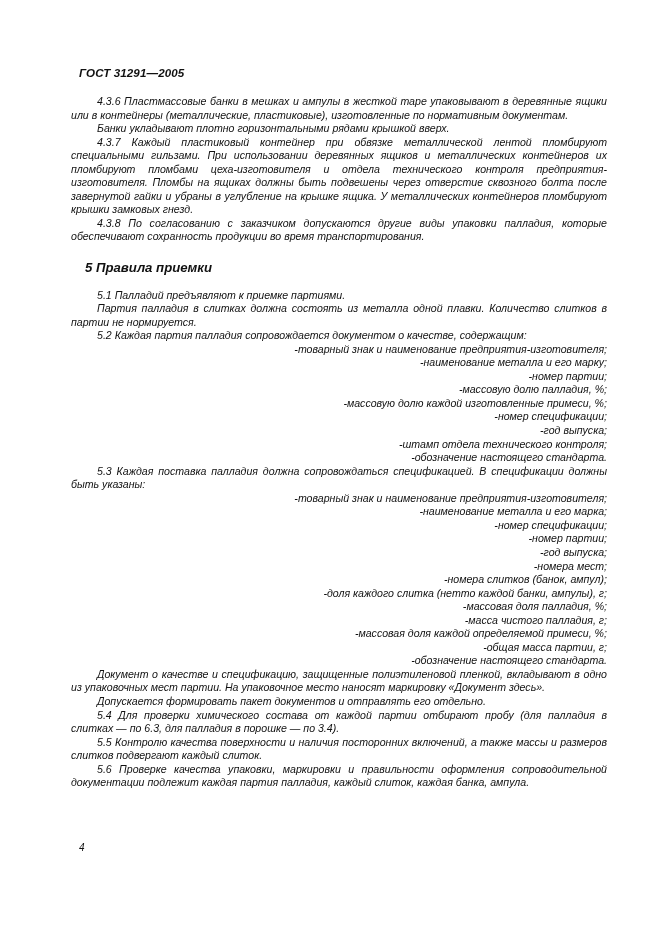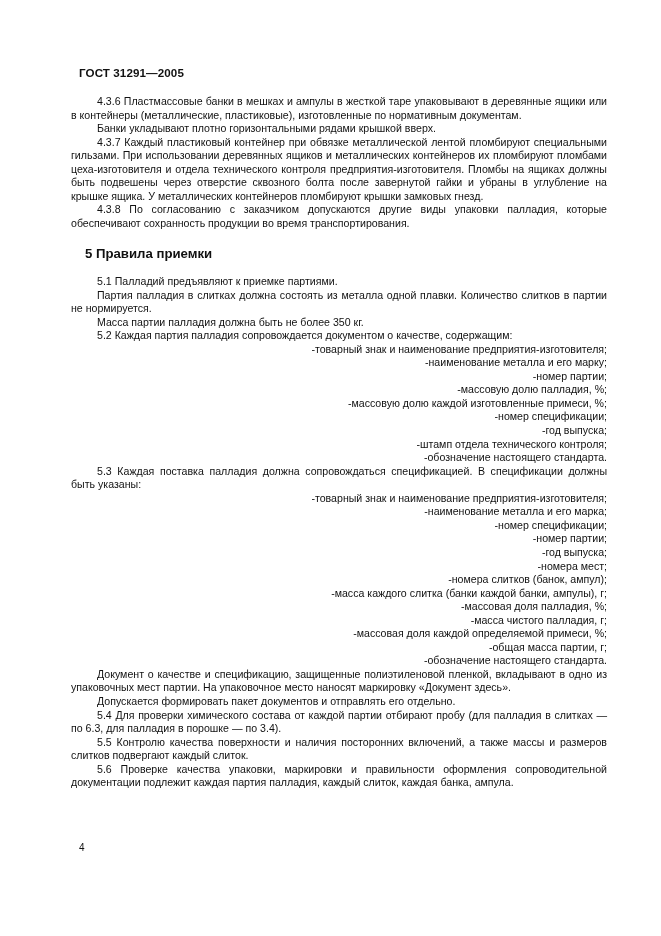--- a/index.html
+++ b/index.html
@@ -1,19 +1,19 @@
 <!DOCTYPE html>
 <html><head>
   <meta charset="utf-8">
   <style>
     html, body { margin: 0; padding: 0; background: #ffffff; }
     body { width: 661px; height: 936px; position: relative; overflow: hidden; }
     .page {
       position: absolute; left: 0; top: 0; width: 661px; height: 884px;
-      font-family: "Liberation Sans", sans-serif; color: #111;
+      font-family: "Liberation Sans", sans-serif; color: #111; font-style: italic;
     }
     .doc-header {
       position: absolute; left: 79px; top: 66px;
       font-weight: bold; font-size: 11.6px; letter-spacing: 0.1px;
     }
     .body-text {
       position: absolute; left: 71px; top: 95px; width: 536px;
       font-size: 10.6px; line-height: 13.55px;
     }
     .p { margin: 0; text-align: justify; }
@@ -38,21 +38,20 @@
   <div class="body-text">
     <p class="p ind">4.3.6  Пластмассовые банки в мешках и ампулы в жесткой таре упаковывают в деревянные ящики или в контейнеры (металлические, пластиковые), изготовленные по нормативным документам.</p>
     <p class="p ind">Банки укладывают плотно горизонтальными рядами крышкой вверх.</p>
     <p class="p ind">4.3.7  Каждый пластиковый контейнер при обвязке металлической лентой пломбируют специальными гильзами. При использовании деревянных ящиков и металлических контейнеров их пломбируют пломбами цеха-изготовителя и отдела технического контроля предприятия-изготовителя. Пломбы на ящиках должны быть подвешены через отверстие сквозного болта после завернутой гайки и убраны в углубление на крышке ящика. У металлических контейнеров пломбируют крышки замковых гнезд.</p>
     <p class="p ind">4.3.8  По согласованию с заказчиком допускаются другие виды упаковки палладия, которые обеспечивают сохранность продукции во время транспортирования.</p>
 
     <div class="section-title">5  Правила приемки</div>
 
     <p class="p ind">5.1  Палладий предъявляют к приемке партиями.</p>
     <p class="p ind">Партия палладия в слитках должна состоять из металла одной плавки. Количество слитков в партии не нормируется.</p>
-    <p class="p ind">Масса партии палладия должна быть не более 350 кг.</p>
     <p class="p ind">5.2  Каждая партия палладия сопровождается документом о качестве, содержащим:</p>
 
     <div>
       <p class="dash"><span class="d">-</span><span>товарный знак и наименование предприятия-изготовителя;</span></p>
       <p class="dash"><span class="d">-</span><span>наименование металла и его марку;</span></p>
       <p class="dash"><span class="d">-</span><span>номер партии;</span></p>
       <p class="dash"><span class="d">-</span><span>массовую долю палладия, %;</span></p>
       <p class="dash"><span class="d">-</span><span>массовую долю каждой изготовленные примеси, %;</span></p>
       <p class="dash"><span class="d">-</span><span>номер спецификации;</span></p>
       <p class="dash"><span class="d">-</span><span>год выпуска;</span></p>
@@ -63,21 +62,21 @@
     <p class="p ind">5.3  Каждая поставка палладия должна сопровождаться спецификацией. В спецификации должны быть указаны:</p>
 
     <div>
       <p class="dash"><span class="d">-</span><span>товарный знак и наименование предприятия-изготовителя;</span></p>
       <p class="dash"><span class="d">-</span><span>наименование металла и его марка;</span></p>
       <p class="dash"><span class="d">-</span><span>номер спецификации;</span></p>
       <p class="dash"><span class="d">-</span><span>номер партии;</span></p>
       <p class="dash"><span class="d">-</span><span>год выпуска;</span></p>
       <p class="dash"><span class="d">-</span><span>номера мест;</span></p>
       <p class="dash"><span class="d">-</span><span>номера слитков (банок, ампул);</span></p>
-      <p class="dash"><span class="d">-</span><span>масса каждого слитка (банки каждой банки, ампулы), г;</span></p>
+      <p class="dash"><span class="d">-</span><span>доля каждого слитка (нетто каждой банки, ампулы), г;</span></p>
       <p class="dash"><span class="d">-</span><span>массовая доля палладия, %;</span></p>
       <p class="dash"><span class="d">-</span><span>масса чистого палладия, г;</span></p>
       <p class="dash"><span class="d">-</span><span>массовая доля каждой определяемой примеси, %;</span></p>
       <p class="dash"><span class="d">-</span><span>общая масса партии, г;</span></p>
       <p class="dash"><span class="d">-</span><span>обозначение настоящего стандарта.</span></p>
     </div>
 
     <p class="p ind">Документ о качестве и спецификацию, защищенные полиэтиленовой пленкой, вкладывают в одно из упаковочных мест партии. На упаковочное место наносят маркировку «Документ здесь».</p>
     <p class="p ind">Допускается формировать пакет документов и отправлять его отдельно.</p>
     <p class="p ind">5.4  Для проверки химического состава от каждой партии отбирают пробу (для палладия в слитках — по 6.3, для палладия в порошке — по 3.4).</p>

